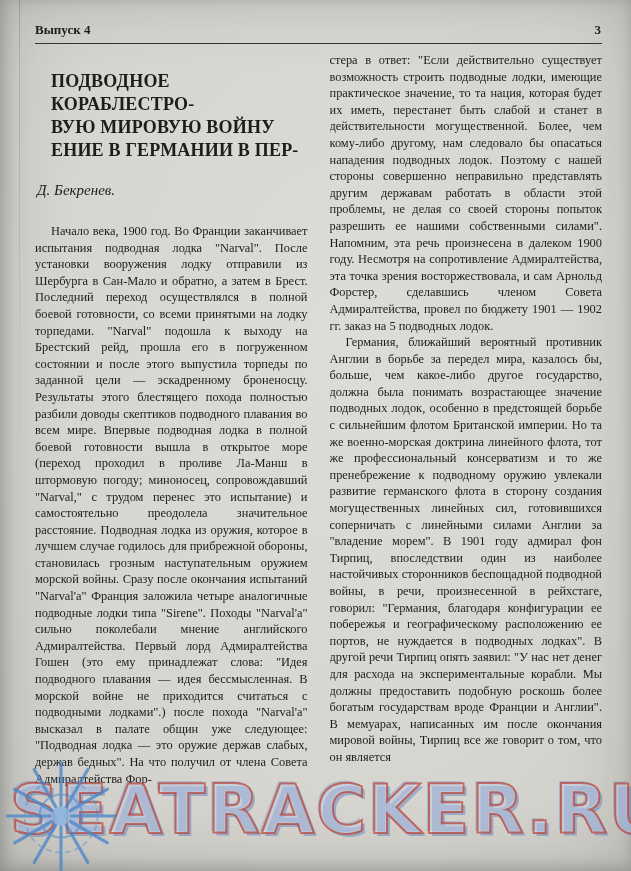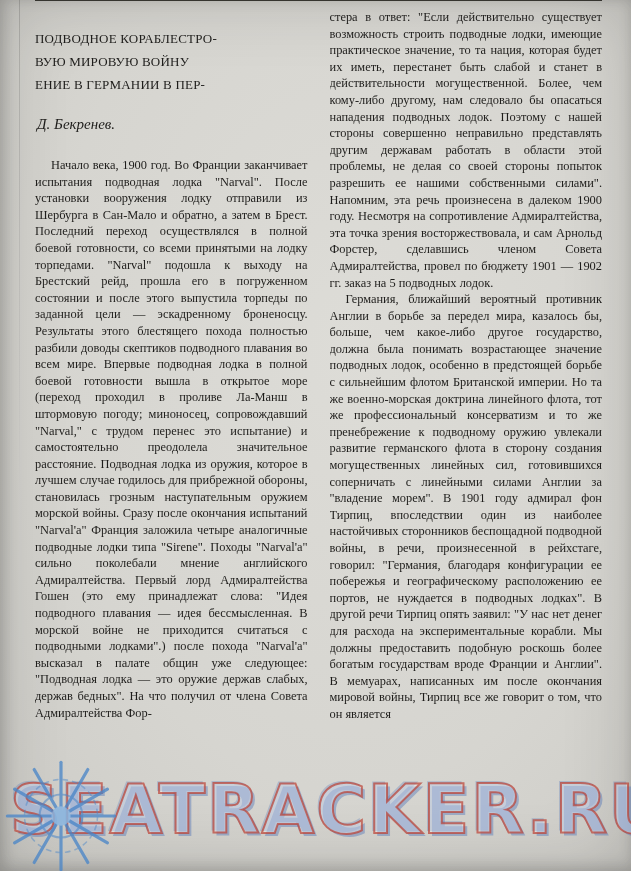--- a/index.html
+++ b/index.html
@@ -29,23 +29,23 @@
     border-bottom:1px solid #35342f;
   }
   .columns {
     display:flex; gap:22px;
     padding:8px 29px 0 35px;
     height:818px;
     overflow:hidden;
   }
   .col { flex:1 1 0; overflow:hidden; }
   .title {
-    font-size:13px; line-height:23px; font-weight:normal;
+    font-size:18px; line-height:23px; font-weight:bold;
     letter-spacing:0.2px;
-    margin:18px 0 20px 0;
+    margin:18px 0 20px 16px;
   }
   .title-line { display:block; }
   .author {
     font-style:italic; font-size:15px;
     margin:12px 0 24px 2px;
   }
   .section-heading {
     font-weight:bold; font-size:12.8px; line-height:17px;
     margin:0 0 14px 20px; padding-right:4px;
   }
@@ -72,20 +72,24 @@
     opacity:0.85; pointer-events:none; z-index:6;
   }
 </style>
 </head>
 <body>
 
 <div class="page">
 
   <div class="scan-edge"></div>
 
+  <div class="header">
+    <span>Выпуск 4</span>
+    <span>3</span>
+  </div>
   <div class="rule"></div>
 
   <div class="columns">
 
     <div class="col">
       <h1 class="title">
         <span class="title-line">ПОДВОДНОЕ КОРАБЛЕСТРО-</span>
         <span class="title-line">ВУЮ МИРОВУЮ ВОЙНУ</span>
         <span class="title-line">ЕНИЕ В ГЕРМАНИИ В ПЕР-</span>
       </h1>

